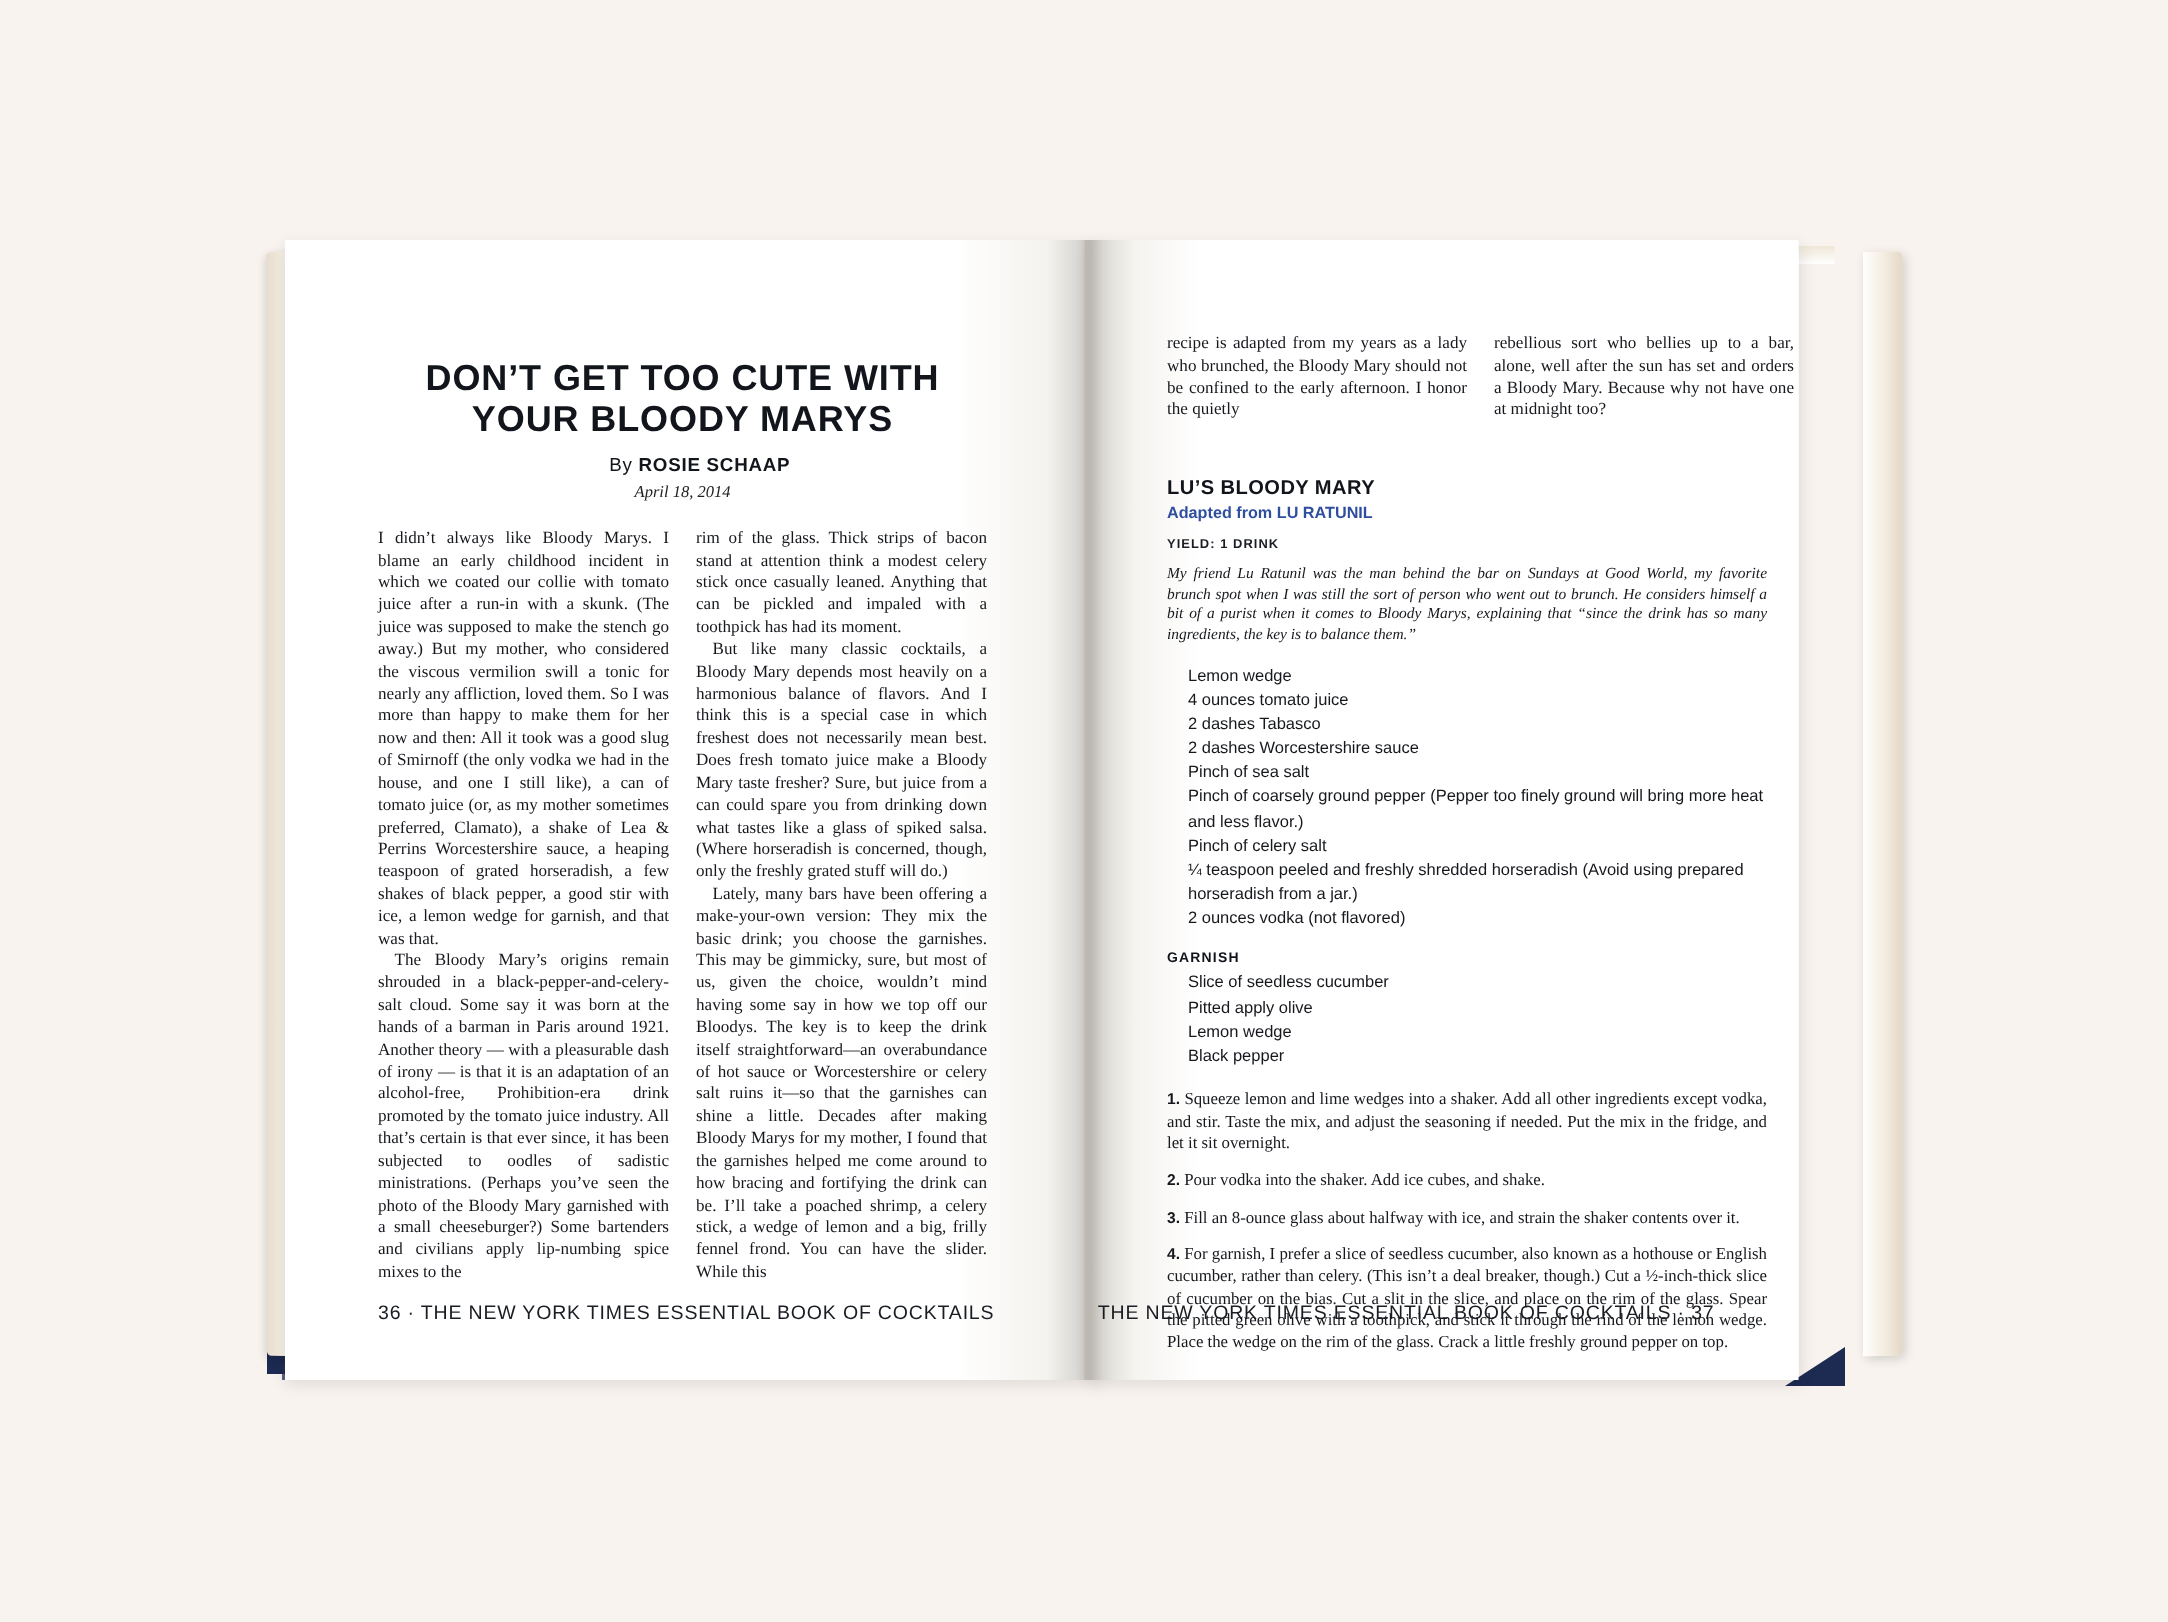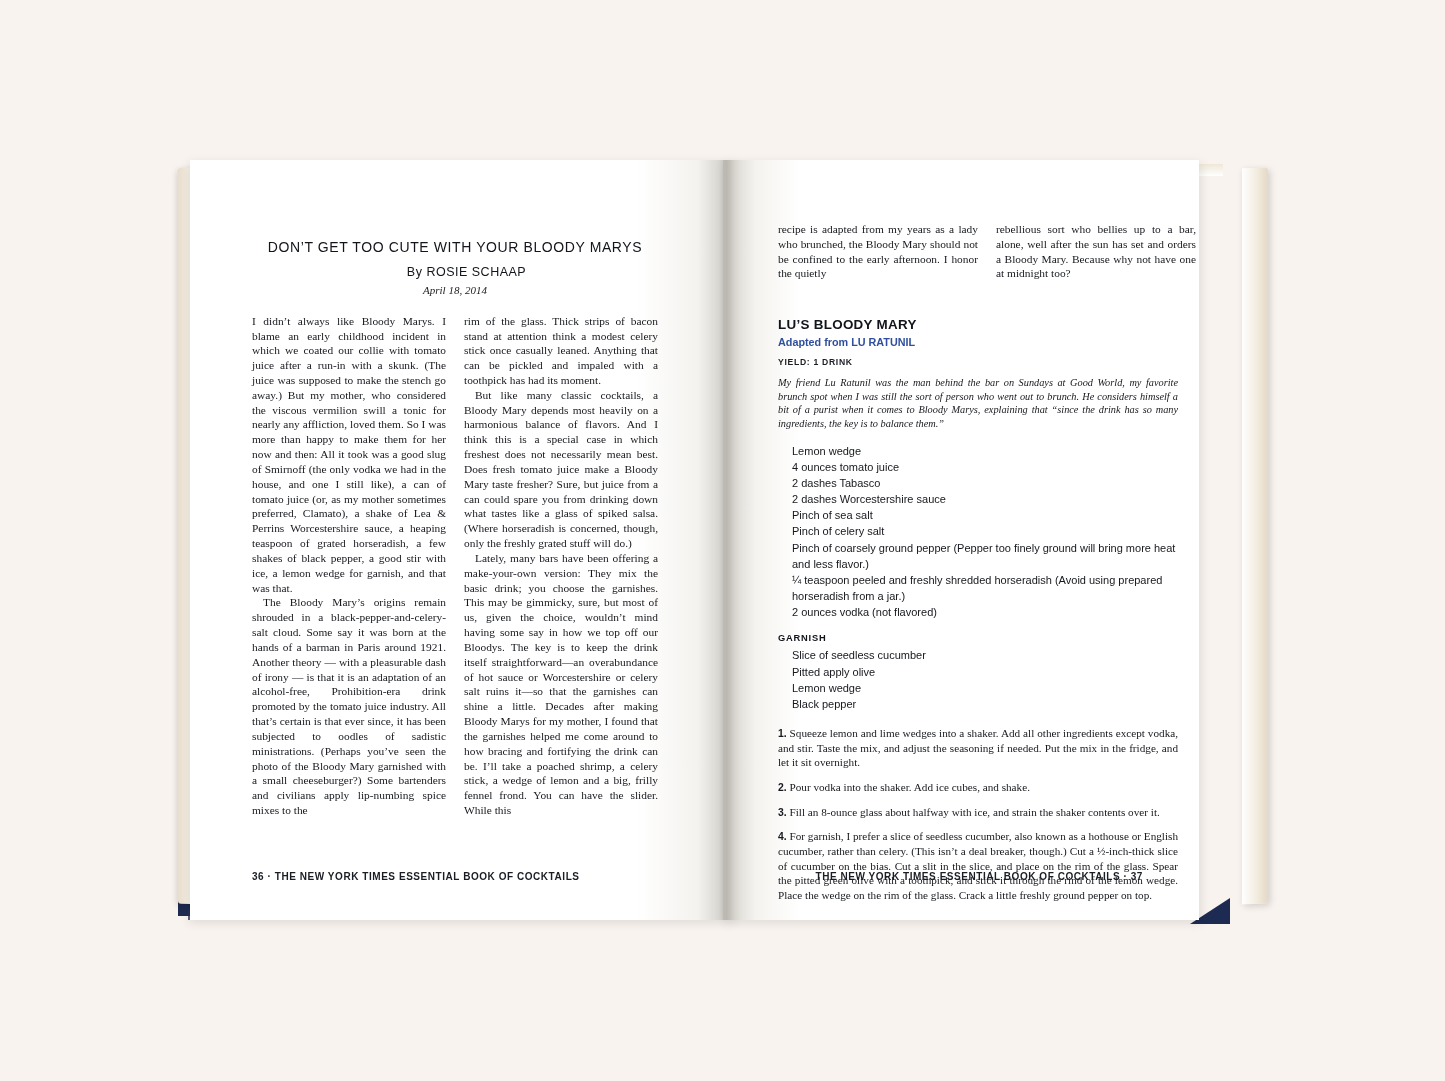--- a/index.html
+++ b/index.html
@@ -114,41 +114,41 @@
   }
   .inner-right {
     position: absolute;
     left: 55px; top: 62px;
     width: 418px; height: 640px;
   }
 
   .headline {
     text-align: center;
     font-family: "Liberation Sans", sans-serif;
-    font-weight: 400;
-    font-size: 14px;
+    font-weight: 700;
+    font-size: 24px;
     letter-spacing: 0.6px;
     line-height: 1.12;
     color: #12151b;
     margin: 18px 0 0 0;
   }
   .byline {
     text-align: center;
     font-family: "Liberation Sans", sans-serif;
     font-size: 12.5px;
     letter-spacing: 0.5px;
     margin-top: 9px;
     color: #12151b;
   }
   .byline .by {
     font-weight: 400;
     font-style: normal;
     margin-left: 23px;
   }
-  .byline .name { font-weight: 400; }
+  .byline .name { font-weight: 700; }
   .date {
     text-align: center;
     font-family: "Liberation Serif", serif;
     font-style: italic;
     font-size: 11px;
     margin-top: 5px;
     color: #222;
   }
 
   .cols {
@@ -167,23 +167,23 @@
     text-justify: inter-word;
     hyphens: auto;
     -webkit-hyphens: auto;
   }
   .col p + p { text-indent: 11px; }
 
   .folio {
     position: absolute;
     bottom: 38px;
     font-family: "Liberation Sans", sans-serif;
-    font-size: 10px;
+    font-size: 13px;
     letter-spacing: 0.55px;
-    font-weight: 700;
+    font-weight: 400;
     color: #1a1d24;
   }
   .folio-left { left: 62px; }
   .folio-right { right: 56px; text-align: center; }
 
   
   .rcols {
     display: flex;
     gap: 18px;
   }
@@ -318,22 +318,22 @@
           <div class="recipe-adapted">Adapted from LU RATUNIL</div>
           <div class="recipe-yield">YIELD: 1 DRINK</div>
           <div class="recipe-note">My friend Lu Ratunil was the man behind the bar on Sundays at Good World, my favorite brunch spot when I was still the sort of person who went out to brunch. He considers himself a bit of a purist when it comes to Bloody Marys, explaining that “since the drink has so many ingredients, the key is to balance them.”</div>
 
           <div class="ing-list">
             <div>Lemon wedge</div>
             <div>4 ounces tomato juice</div>
             <div>2 dashes Tabasco</div>
             <div>2 dashes Worcestershire sauce</div>
             <div>Pinch of sea salt</div>
+            <div>Pinch of coarsely ground pepper (Pepper too finely ground will bring more heat and less flavor.)</div>
             <div>Pinch of celery salt</div>
-            <div>Pinch of coarsely ground pepper (Pepper too finely ground will bring more heat and less flavor.)</div>
             <div>¼ teaspoon peeled and freshly shredded horseradish (Avoid using prepared horseradish from a jar.)</div>
             <div>2 ounces vodka (not flavored)</div>
           </div>
 
           <div class="garnish-head">GARNISH</div>
           <div class="ing-list" style="margin-top:4px">
             <div>Slice of seedless cucumber</div>
             <div>Pitted apply olive</div>
             <div>Lemon wedge</div>
             <div>Black pepper</div>

